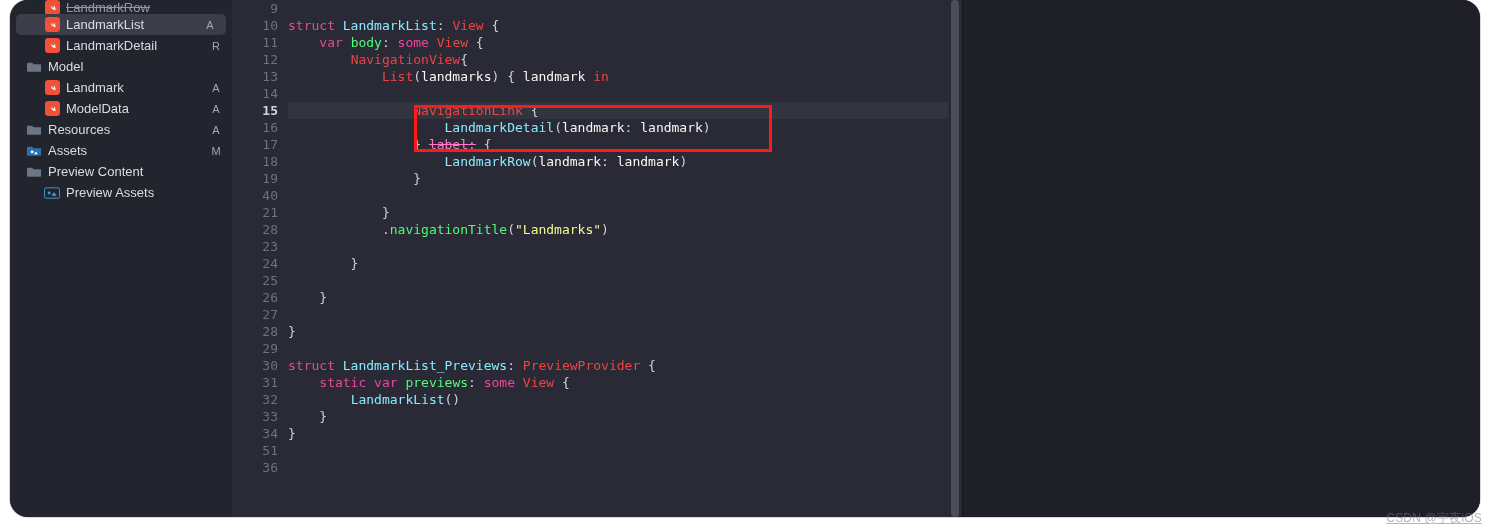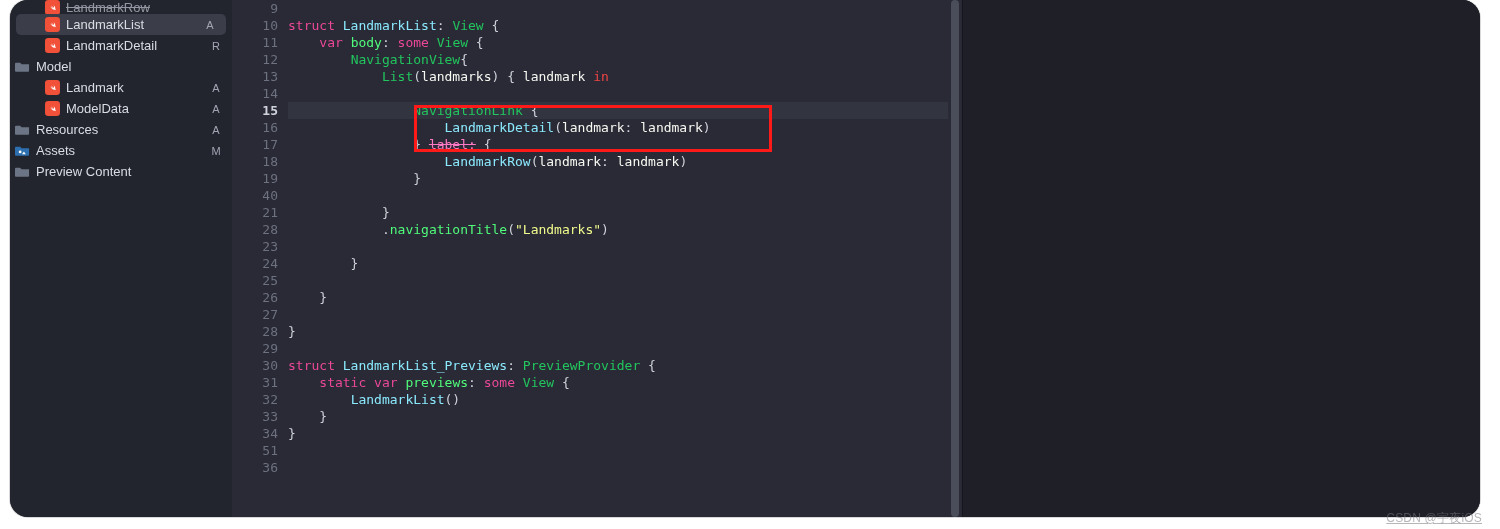--- a/index.html
+++ b/index.html
@@ -24,21 +24,21 @@
     width: 222px;
     background: #23252e;
     color: #d9dce3;
     font-size: 13px;
     padding-top: 0;
     flex-shrink: 0;
   }
   .nav-row {
     display: flex; align-items: center;
     height: 21px;
-    padding-left: 4px; padding-right: 10px;
+    padding-left: 16px; padding-right: 10px;
     white-space: nowrap;
     cursor: default;
   }
   .nav-row.indent { padding-left: 34px; }
   .nav-row.selected { background: #3b3e49; border-radius: 5px; margin: 0 6px; padding-left: 28px; }
   .nav-row.selected.indent { padding-left: 28px; }
   .nav-row .label { flex: 1; overflow: hidden; text-overflow: ellipsis; }
   .nav-row .status {
     color: #a2a6b3;
     font-size: 11px;
@@ -93,21 +93,21 @@
   .hl-line {
     position: absolute;
     left:0; right:0; height:17px;
     background: #32343f;
     z-index: 0;
   }
   .code .line > span, .code .line { position: relative; z-index: 1; }
 
   
   .tk-kw   { color: #ec4899; }   
-  .tk-type { color: #22c55e; }   
+  .tk-type { color: #ef4444; }   
   .tk-type2{ color: #8be9fd; }   
   .tk-prop { color: #50fa7b; }   
   .tk-param{ color: #8be9fd; }   
   .tk-id   { color: #f8f8f2; }   
   .tk-call { color: #50fa7b; }   
   .tk-str  { color: #f1fa8c; }   
   .tk-punc { color: #cfd2da; }
   .tk-lbl  { color: #ff79c6; text-decoration: line-through; } 
   .tk-in   { color: #ef4444; }   
 
@@ -236,20 +236,31 @@
         <span class="label">Assets</span>
         <span class="status">M</span>
       </div>
       <div class="nav-row">
         <span class="nav-icon folder-icon">
           <svg viewBox="0 0 32 24">
             <path d="M2 3h9l3 3h16v14a2 2 0 0 1-2 2H2a2 2 0 0 1-2-2V5a2 2 0 0 1 2-2z" fill="#6c7585"></path>
           </svg>
         </span>
         <span class="label">Preview Content</span>
+        <span class="status"></span>
+      </div>
+      <div class="nav-row indent">
+        <span class="nav-icon preview-icon">
+          <svg viewBox="0 0 34 24">
+            <rect x="1" y="1" width="32" height="22" rx="3" fill="none" stroke="#3aa0d8" stroke-width="2"></rect>
+            <circle cx="11" cy="12" r="3" fill="#3aa0d8"></circle>
+            <path d="M16 18l5-8 6 8z" fill="#3aa0d8"></path>
+          </svg>
+        </span>
+        <span class="label">Preview Assets</span>
         <span class="status"></span>
       </div>
     </div>
 
   <div class="editor">
     <div class="code-area">
       <div class="gutter" id="gutter">
           <div>9</div>
           <div>10</div>
           <div>11</div>

